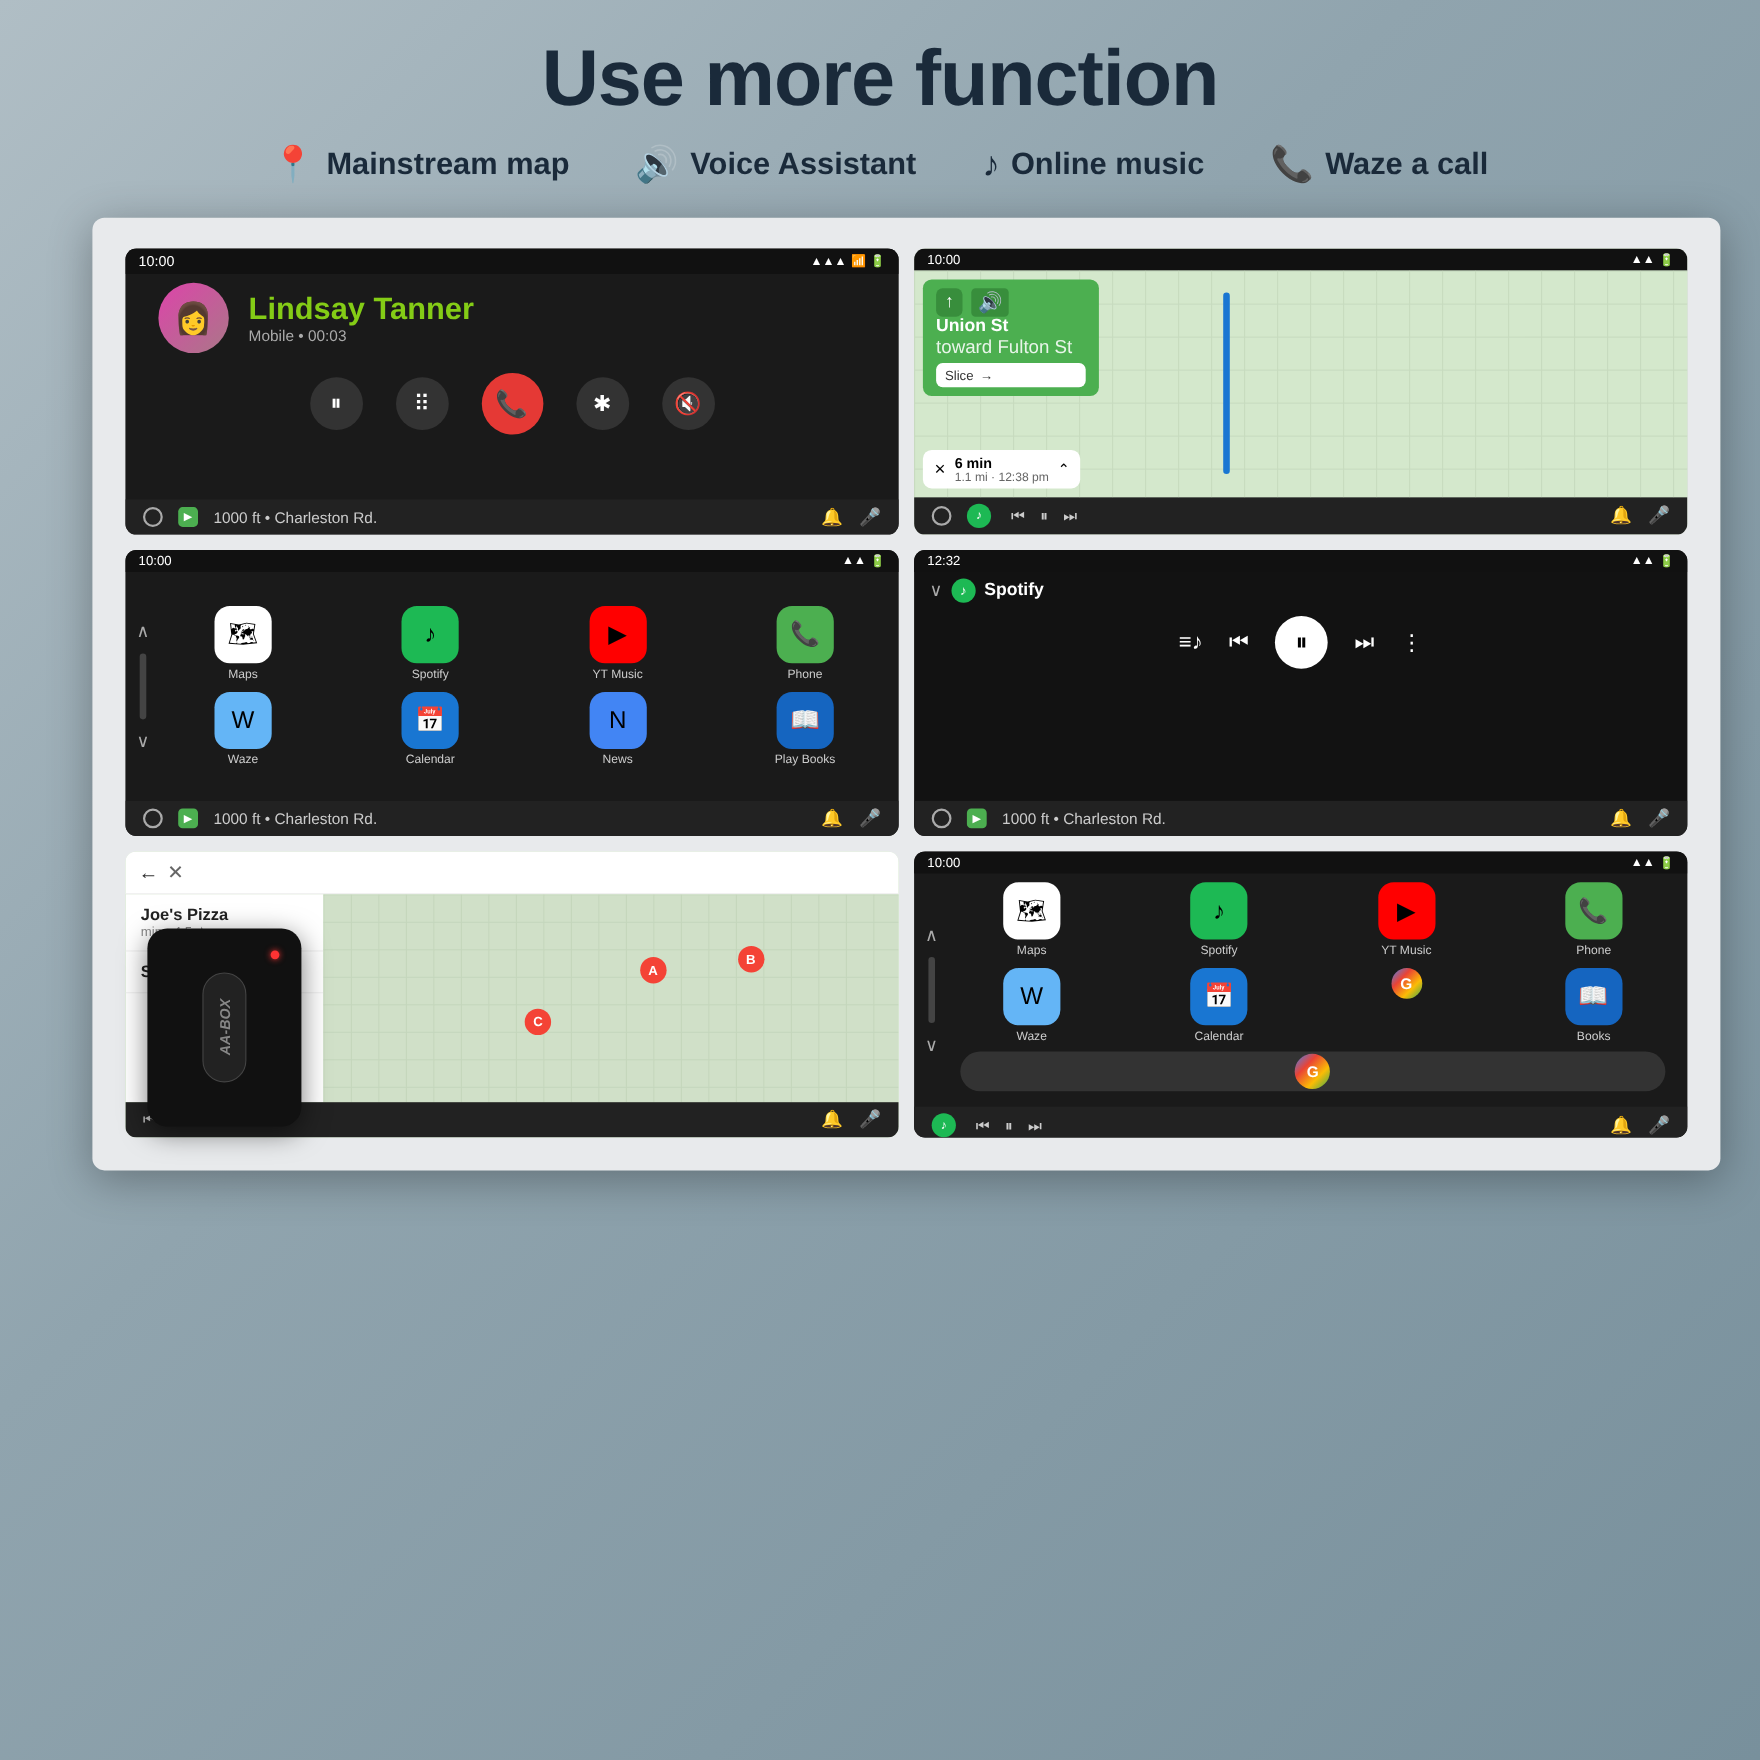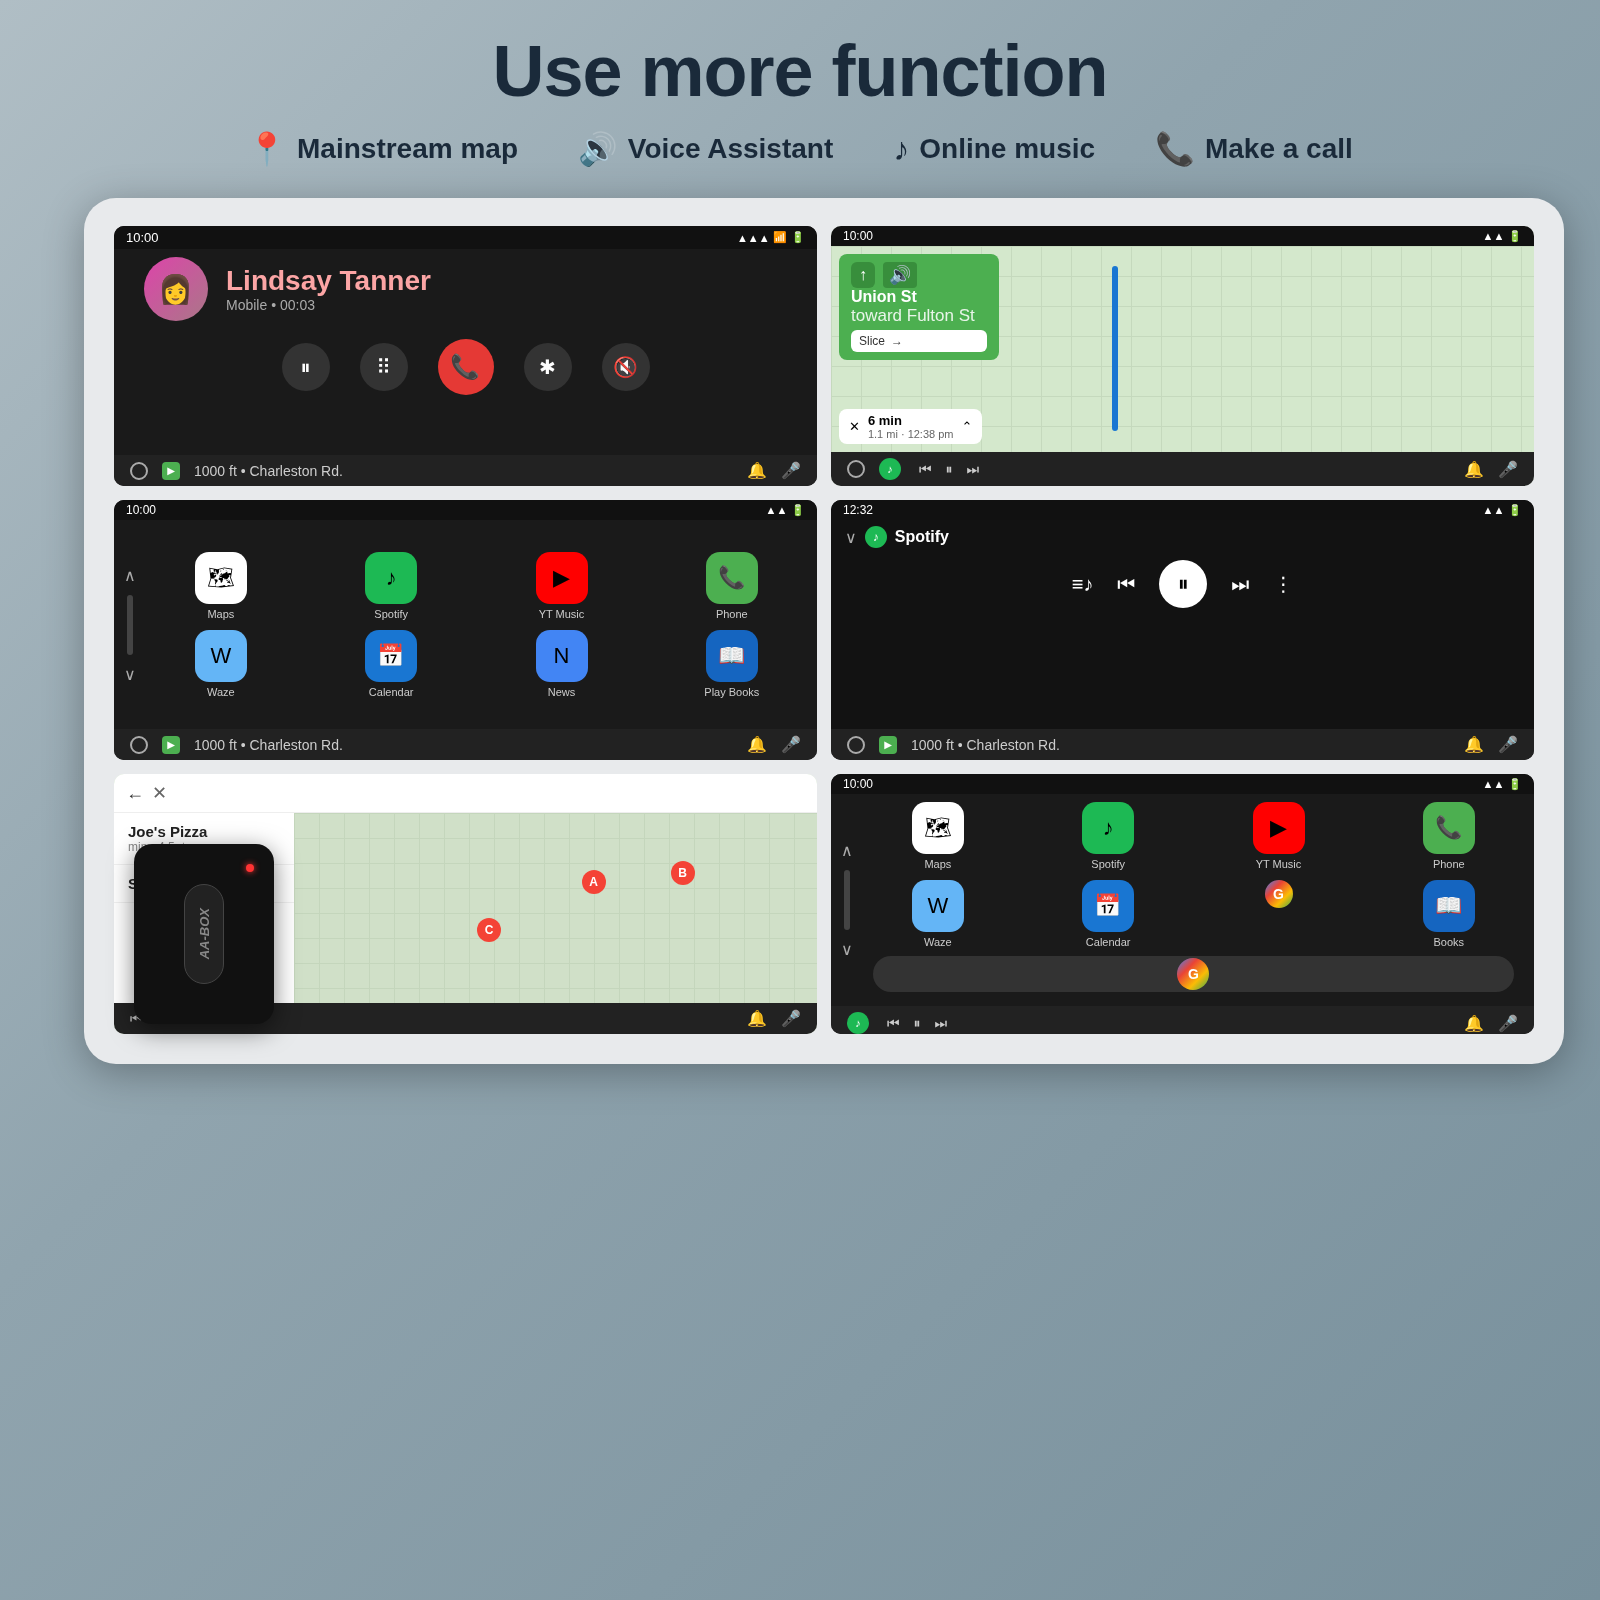--- a/index.html
+++ b/index.html
@@ -40,21 +40,21 @@
       font-weight: 700;
       color: #1a2a3a;
     }
     .feature-icon {
       font-size: 32px;
     }
 
     
     .device-container {
       background: #e8eaec;
-      border-radius: 32px;
+      border-radius: 11px;
       padding: 28px 30px 30px 30px;
       width: 1480px;
       box-shadow: 0 8px 40px rgba(0,0,0,0.3);
       position: relative;
       margin-left: 48px;
     }
 
     
     .screen-grid {
       display: grid;
@@ -104,21 +104,21 @@
       background: linear-gradient(135deg, #d4a, #a78);
       overflow: hidden;
       display: flex;
       align-items: center;
       justify-content: center;
       font-size: 28px;
     }
     .caller-name {
       font-size: 28px;
       font-weight: 700;
-      color: #fca5a5;
+      color: #84cc16;
     }
     .caller-sub {
       font-size: 14px;
       color: #aaa;
     }
     .call-actions {
       display: flex;
       justify-content: center;
       gap: 30px;
       padding: 10px 0;
@@ -596,21 +596,21 @@
   <div class="feature-item">
     <span class="feature-icon">🔊</span>
     <span>Voice Assistant</span>
   </div>
   <div class="feature-item">
     <span class="feature-icon">♪</span>
     <span>Online music</span>
   </div>
   <div class="feature-item">
     <span class="feature-icon">📞</span>
-    <span>Make a call</span>
+    <span>Waze a call</span>
   </div>
 </div>
 
 <div class="device-container">
   <div class="screen-grid">
 
     <div class="screen screen-call">
       <div class="status-bar">
         <span>10:00</span>
         <div class="status-icons">

